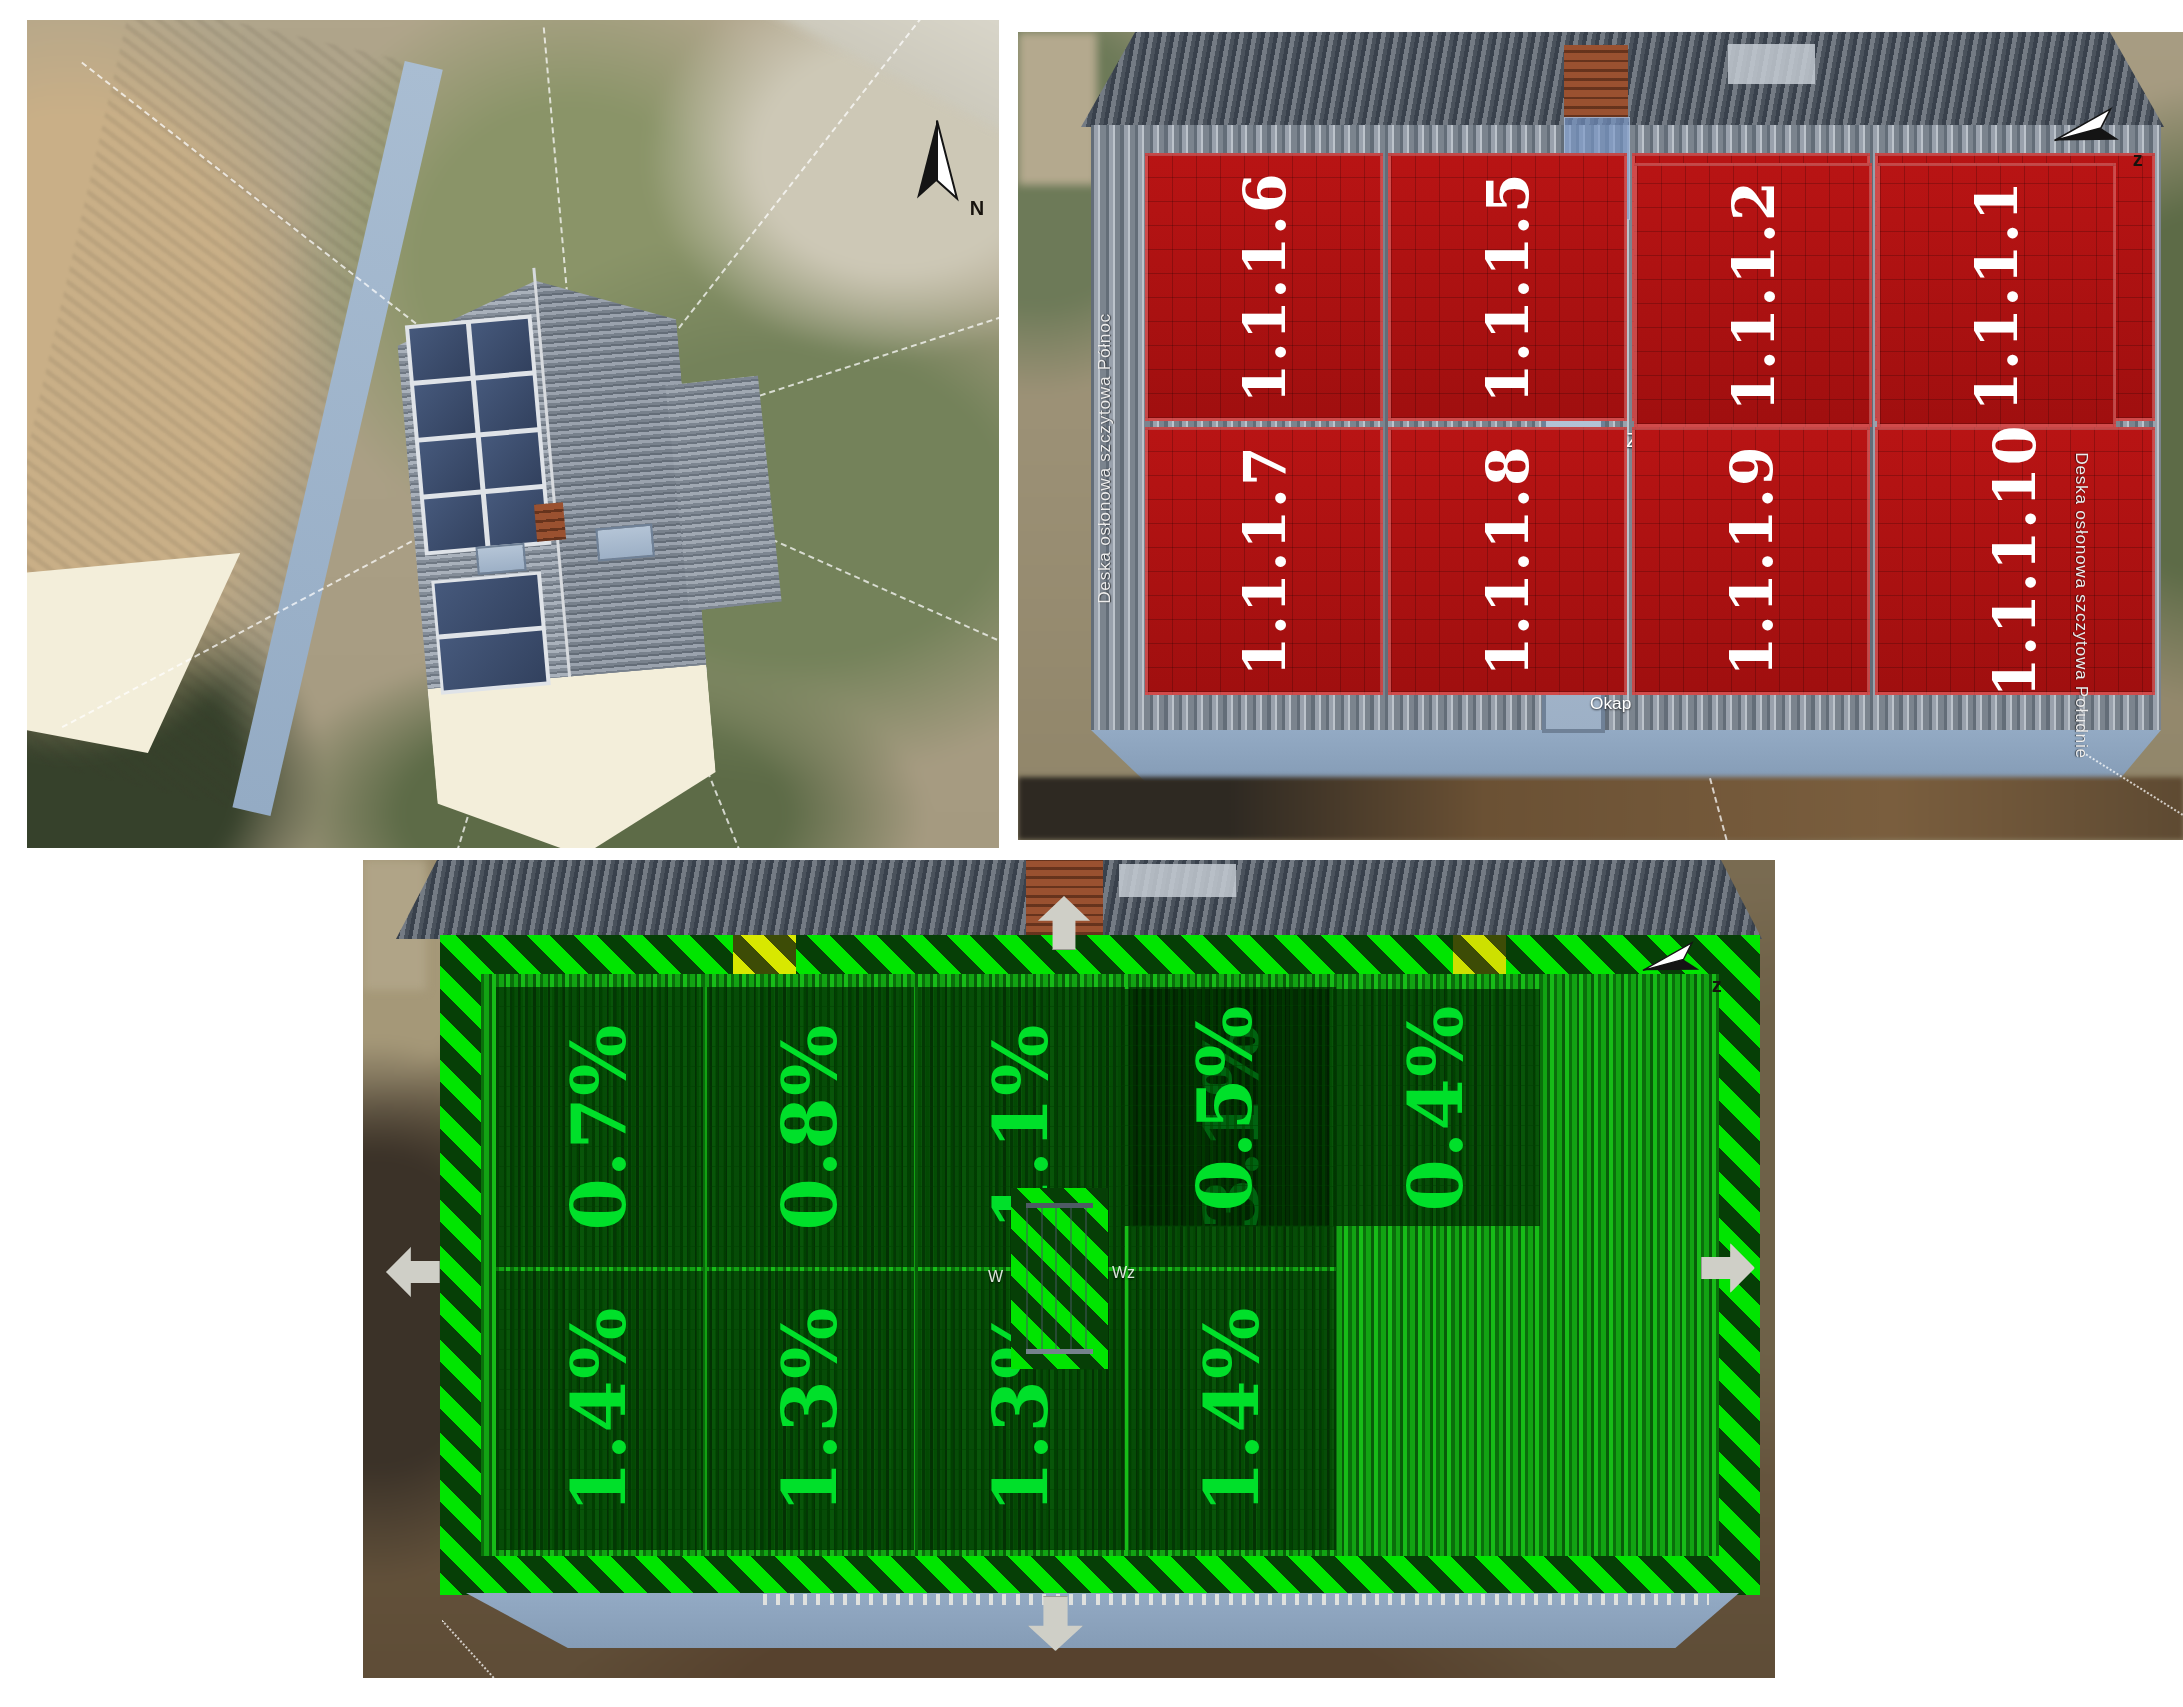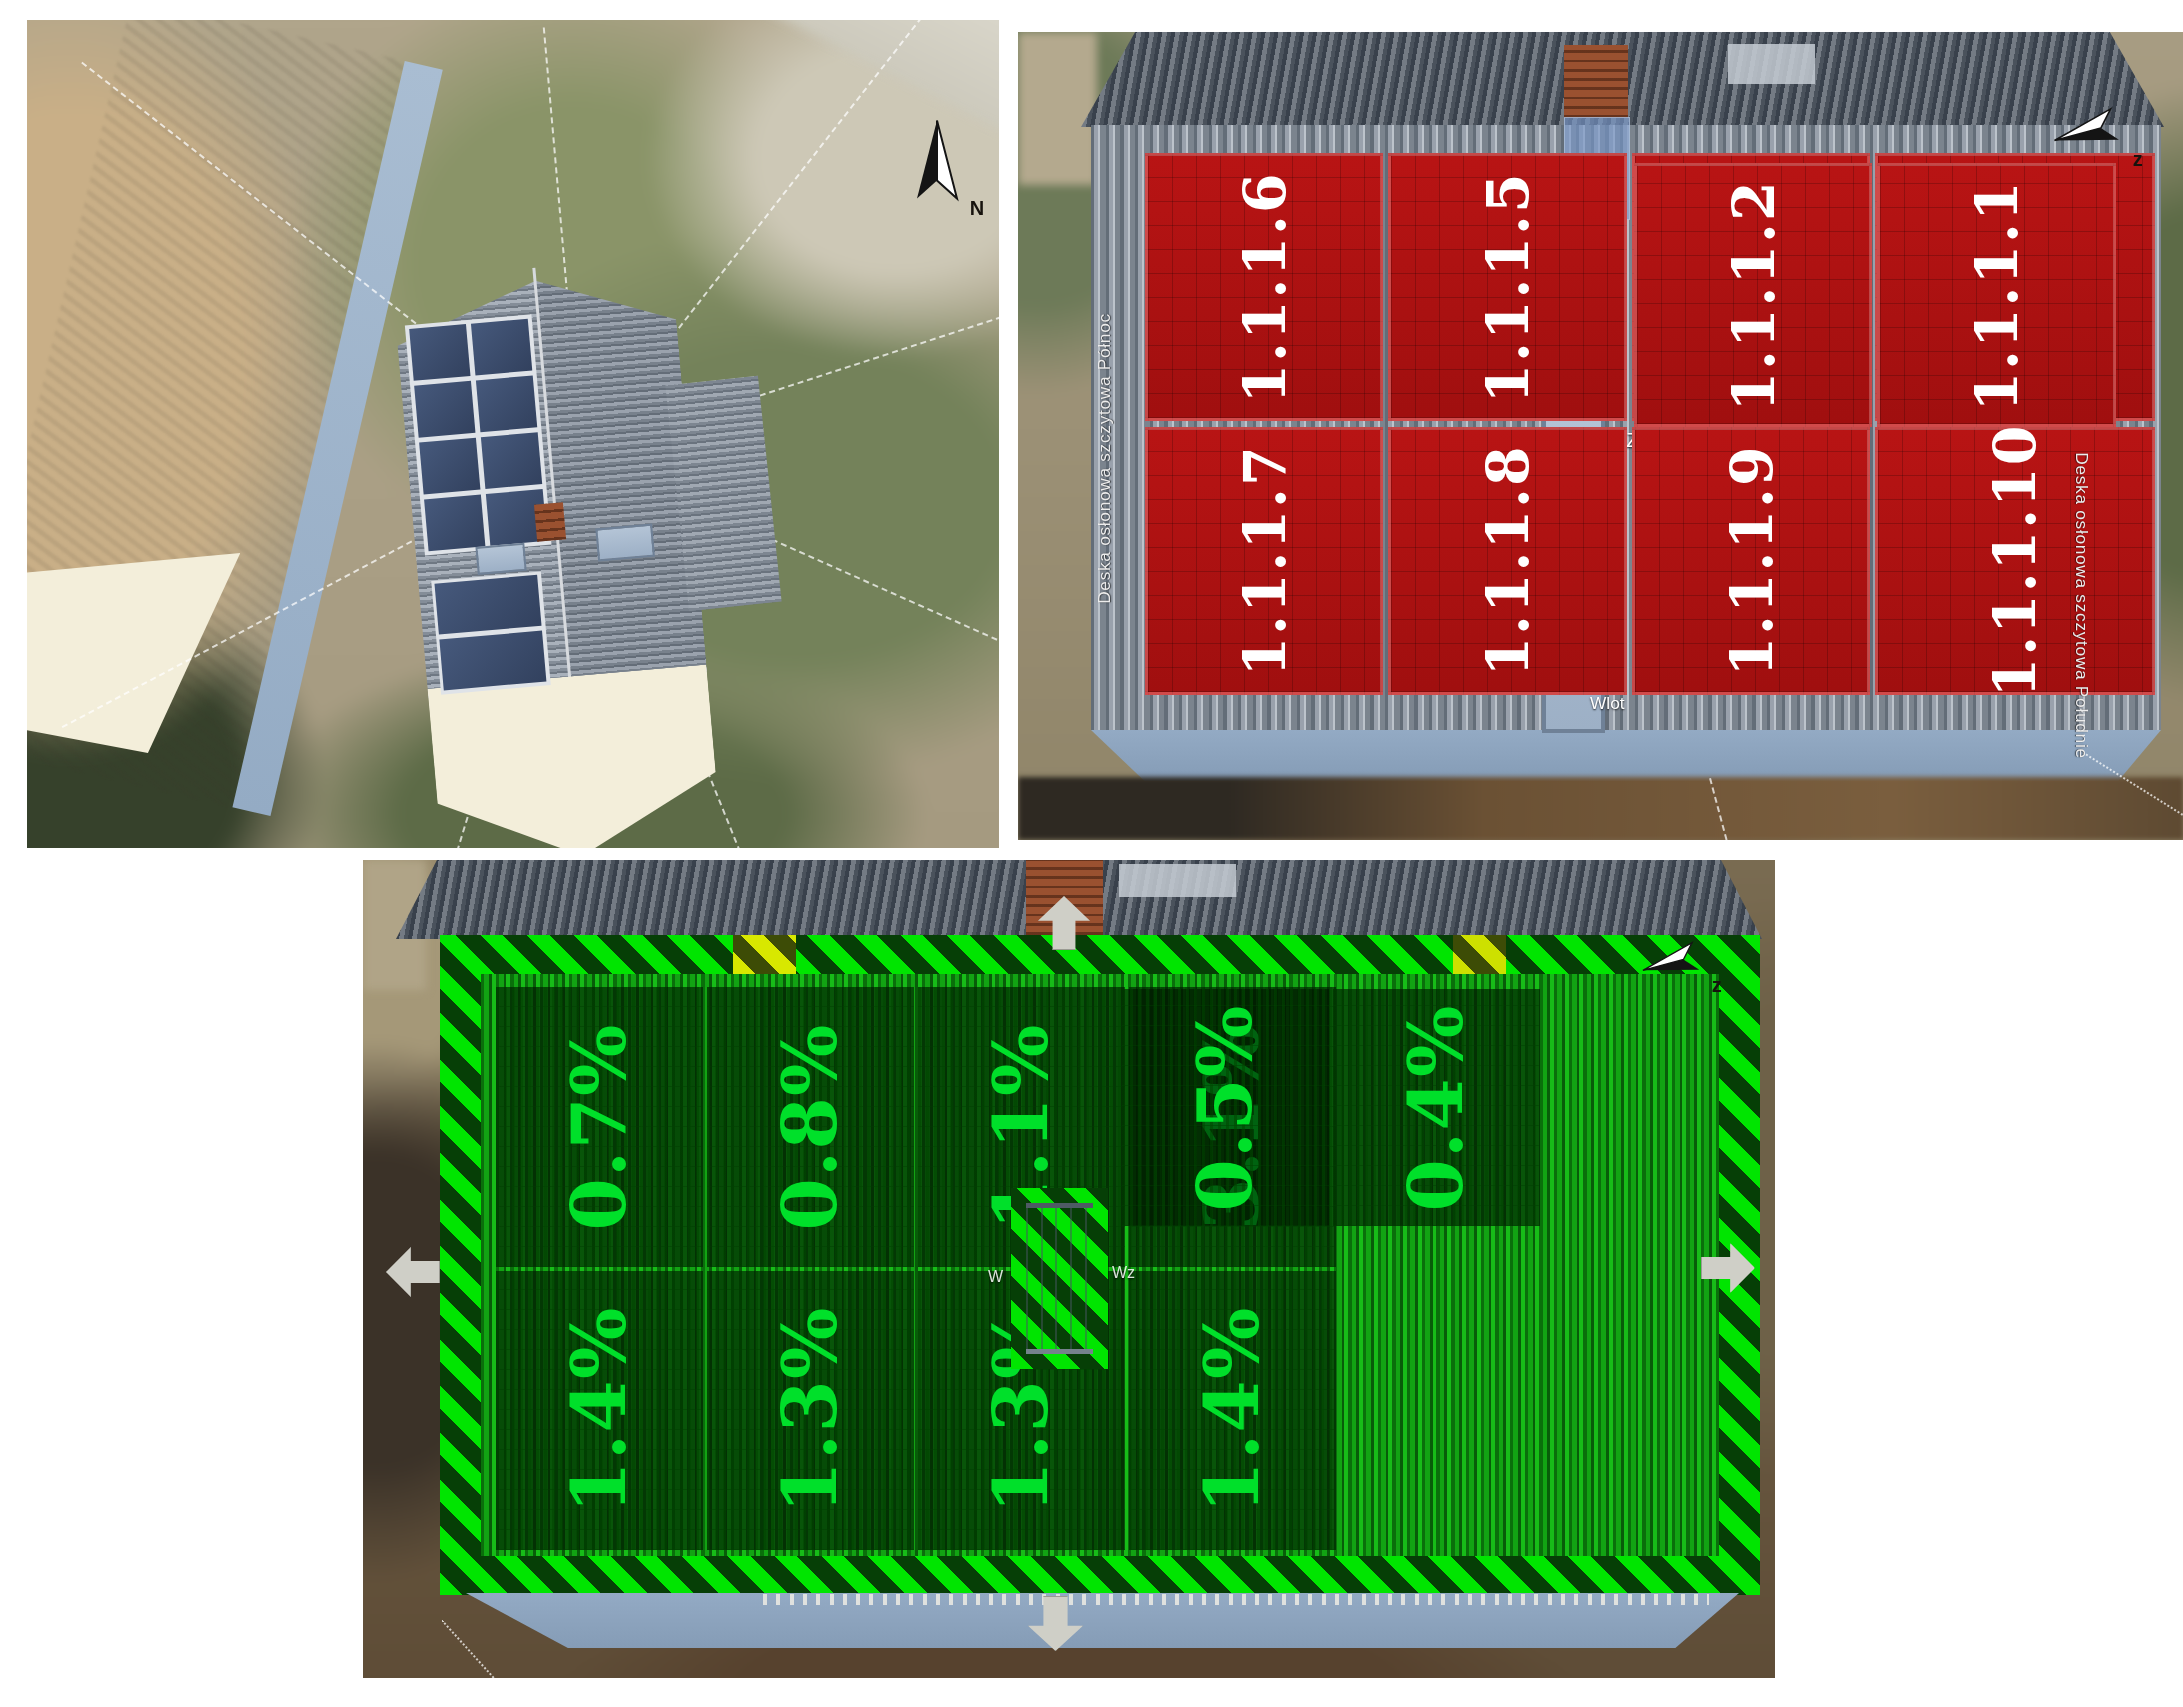--- a/index.html
+++ b/index.html
@@ -176,21 +176,21 @@
         <span class="vtext mod-label">1.1.1.1</span>
       </div>
   </div>
 
   <div class="abs vwrap" style="left:63px;top:220px;width:47px;height:413px;">
     <span class="vtext edge-label">Deska osłonowa szczytowa Północ</span>
   </div>
   <div class="abs vwrap" style="left:1040px;top:360px;width:47px;height:427px;">
     <span class="vtext-cw edge-label">Deska osłonowa szczytowa Południe</span>
   </div>
-  <div class="abs tag" style="left:572px;top:661px;">Wlot</div>
+  <div class="abs tag" style="left:572px;top:661px;">Okap</div>
 
   <div class="abs compass" style="left:1032px;top:39px;width:107px;height:100px;">
     <svg width="80" height="80" viewBox="0 0 60 100" style="transform:rotate(-105deg);">
       <polygon points="30,4 10,82 30,64" fill="#141414"></polygon>
       <polygon points="30,4 50,82 30,64" fill="#ffffff" stroke="#141414" stroke-width="2"></polygon>
     </svg>
     <span class="lab">z</span>
   </div>
 </section>
 

